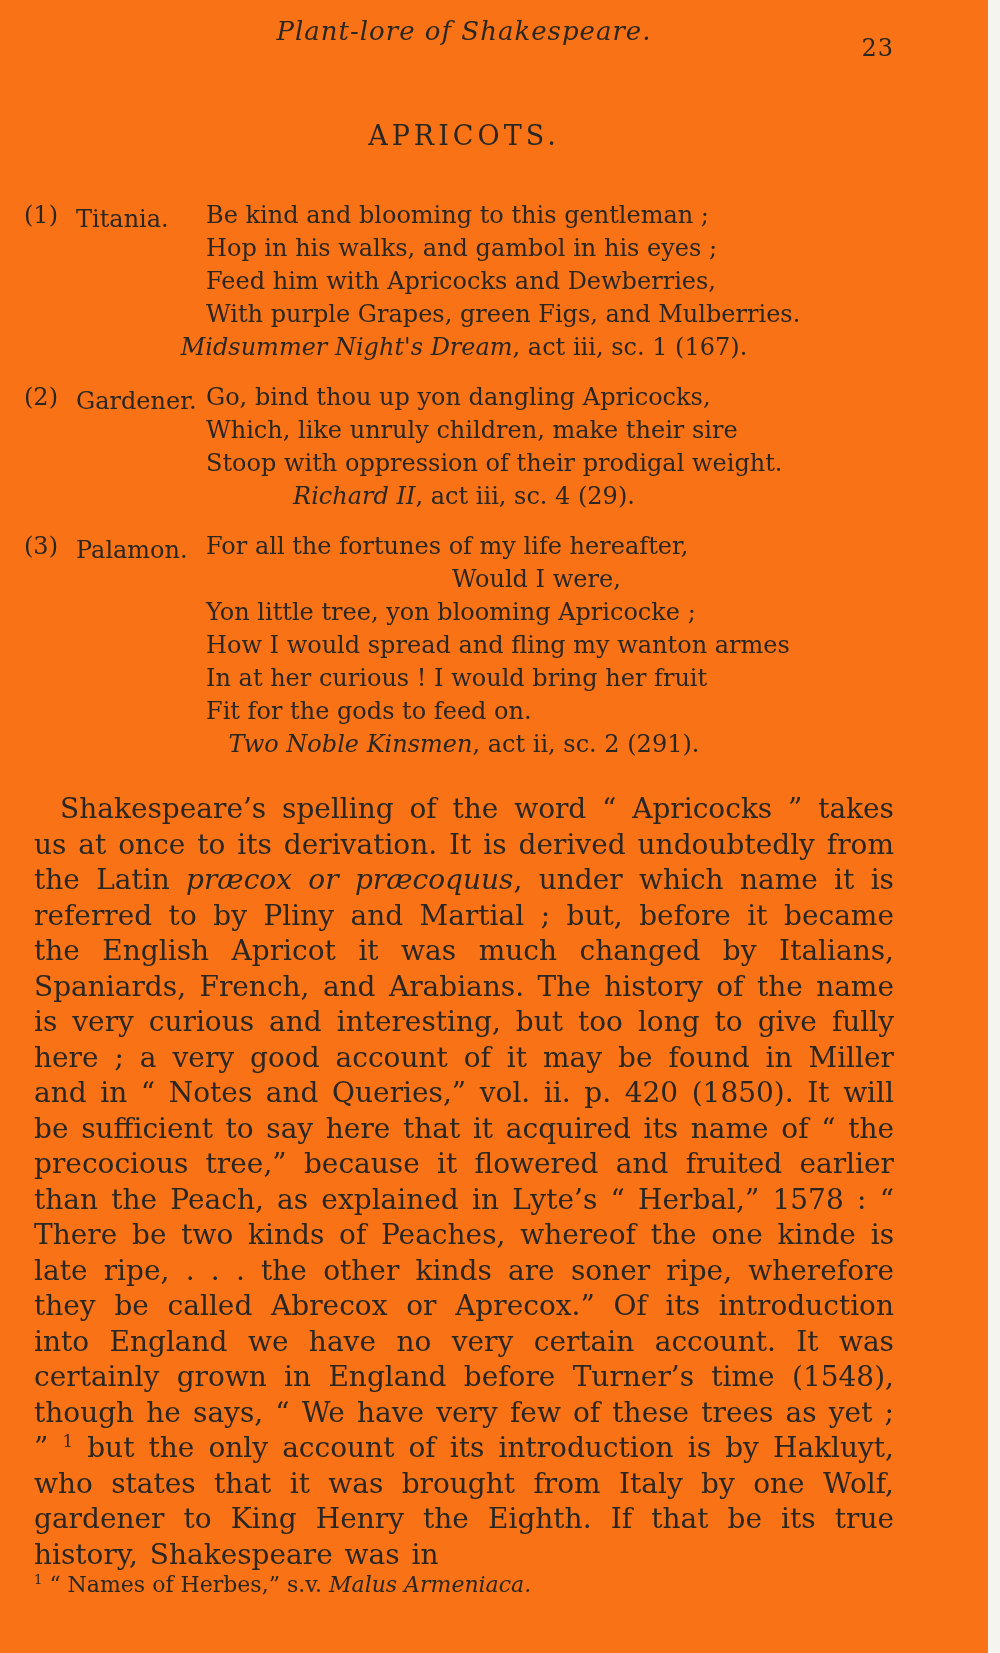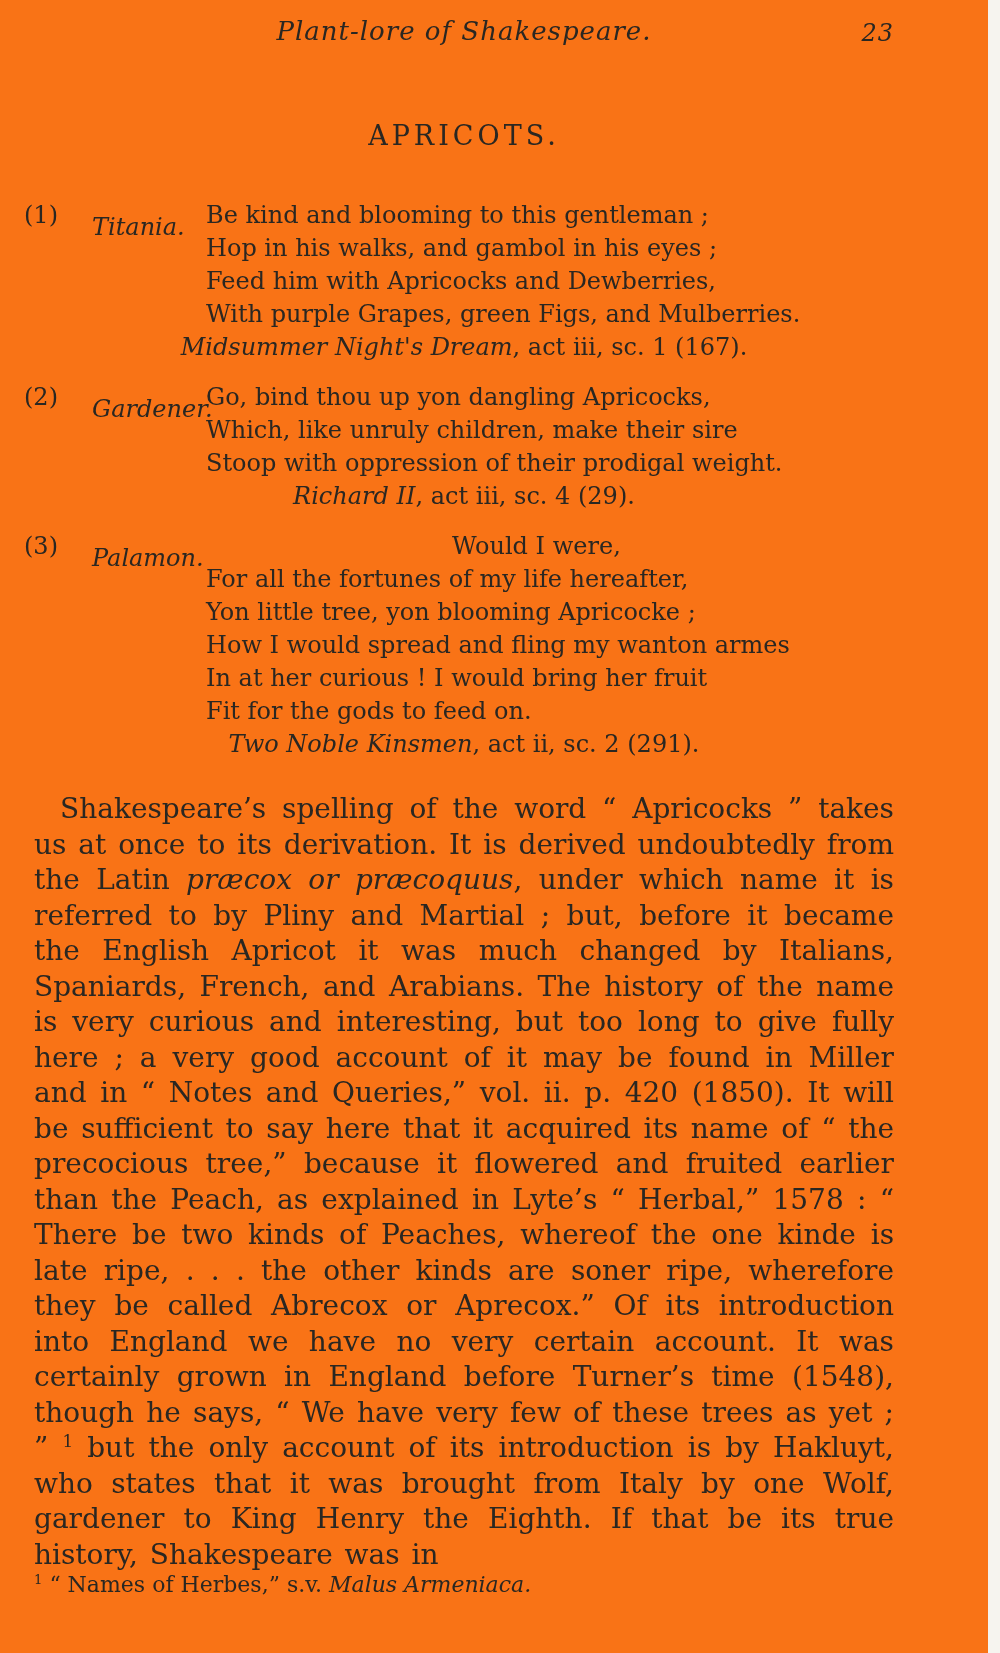--- a/index.html
+++ b/index.html
@@ -24,24 +24,23 @@
   }
   .running-header-title {
     text-align: center;
     font-style: italic;
     font-size: 26px;
     letter-spacing: 1px;
   }
   .page-number {
     position: absolute;
     right: 0;
-    top: 3px;
+    top: 18px;
     font-size: 24px;
     letter-spacing: 1px;
-    font-style: italic;
   }
   
   .chapter-heading {
     margin-top: 62px;
     text-align: center;
     font-size: 27px;
     letter-spacing: 4px;
     font-weight: normal;
   }
   
@@ -55,23 +54,21 @@
     line-height: 33px;
   }
   .quote-number {
     position: absolute;
     left: -10px;
     top: 0;
   }
   .quote-speaker {
     position: absolute;
     left: 42px;
-    top: 12px;
-    font-style: italic;
-    margin-left: 16px;
+    top: 4px;
   }
   .quote-lines {
     margin-left: 172px;
   }
   .verse-line {
     white-space: nowrap;
   }
   .citation {
     text-align: center;
     font-size: 24px;
@@ -135,22 +132,22 @@
           <div class="verse-line">Which, like unruly children, make their sire</div>
           <div class="verse-line">Stoop with oppression of their prodigal weight.</div>
         </div>
     <div class="citation"><i class="citation-title">Richard II</i><span class="citation-rest">, act iii, sc. 4 (29).</span></div>
   </div>
 
   <div class="quote">
     <span class="quote-number">(3)</span>
     <span class="quote-speaker">Palamon.</span>
     <div class="quote-lines">
+          <div class="verse-line">For all the fortunes of my life hereafter,</div>
           <div class="verse-line" style="padding-left: 246px;">Would I were,</div>
-          <div class="verse-line">For all the fortunes of my life hereafter,</div>
           <div class="verse-line">Yon little tree, yon blooming Apricocke ;</div>
           <div class="verse-line">How I would spread and fling my wanton armes</div>
           <div class="verse-line">In at her curious ! I would bring her fruit</div>
           <div class="verse-line">Fit for the gods to feed on.</div>
         </div>
     <div class="citation"><i class="citation-title">Two Noble Kinsmen</i><span class="citation-rest">, act ii, sc. 2 (291).</span></div>
   </div>
 </div>
 
   <p class="body-paragraph"><span>Shakespeare’s spelling of the word “ Apricocks ” takes us at once to its derivation.  It is derived undoubtedly from the Latin </span><i>præcox or præcoquus</i><span>, under which name it is referred to by Pliny and Martial ; but, before it became the English Apricot it was much changed by Italians, Spaniards, French, and Arabians.  The history of the name is very curious and interesting, but too long to give fully here ; a very good account of it may be found in Miller and in “ Notes and Queries,” vol. ii. p. 420 (1850).  It will be sufficient to say here that it acquired its name of “ the precocious tree,” because it flowered and fruited earlier than the Peach, as explained in Lyte’s “ Herbal,” 1578 : “ There be two kinds of Peaches, whereof the one kinde is late ripe, . . . the other kinds are soner ripe, wherefore they be called Abrecox or Aprecox.”  Of its introduction into England we have no very certain account.  It was certainly grown in England before Turner’s time (1548), though he says, “ We have very few of these trees as yet ; ” </span><sup>1</sup><span> but the only account of its introduction is by Hakluyt, who states that it was brought from Italy by one Wolf, gardener to King Henry the Eighth.  If that be its true history, Shakespeare was in</span></p>

